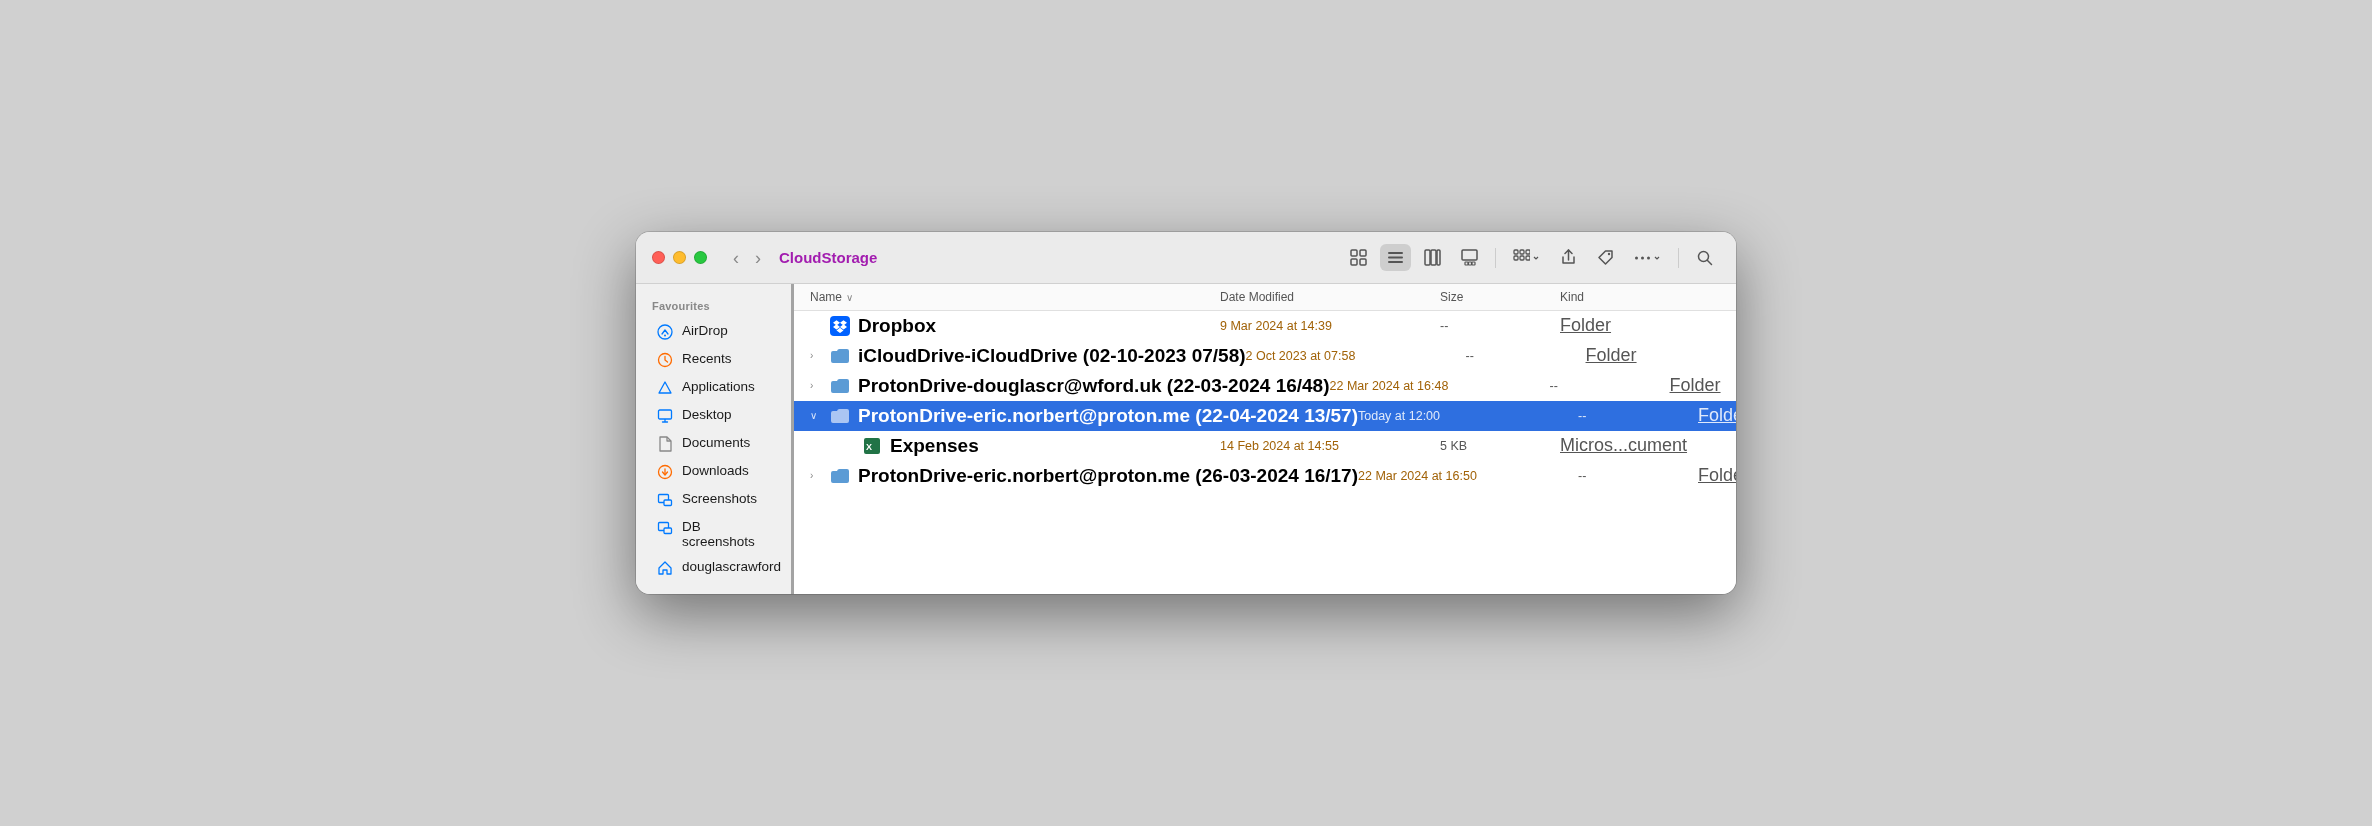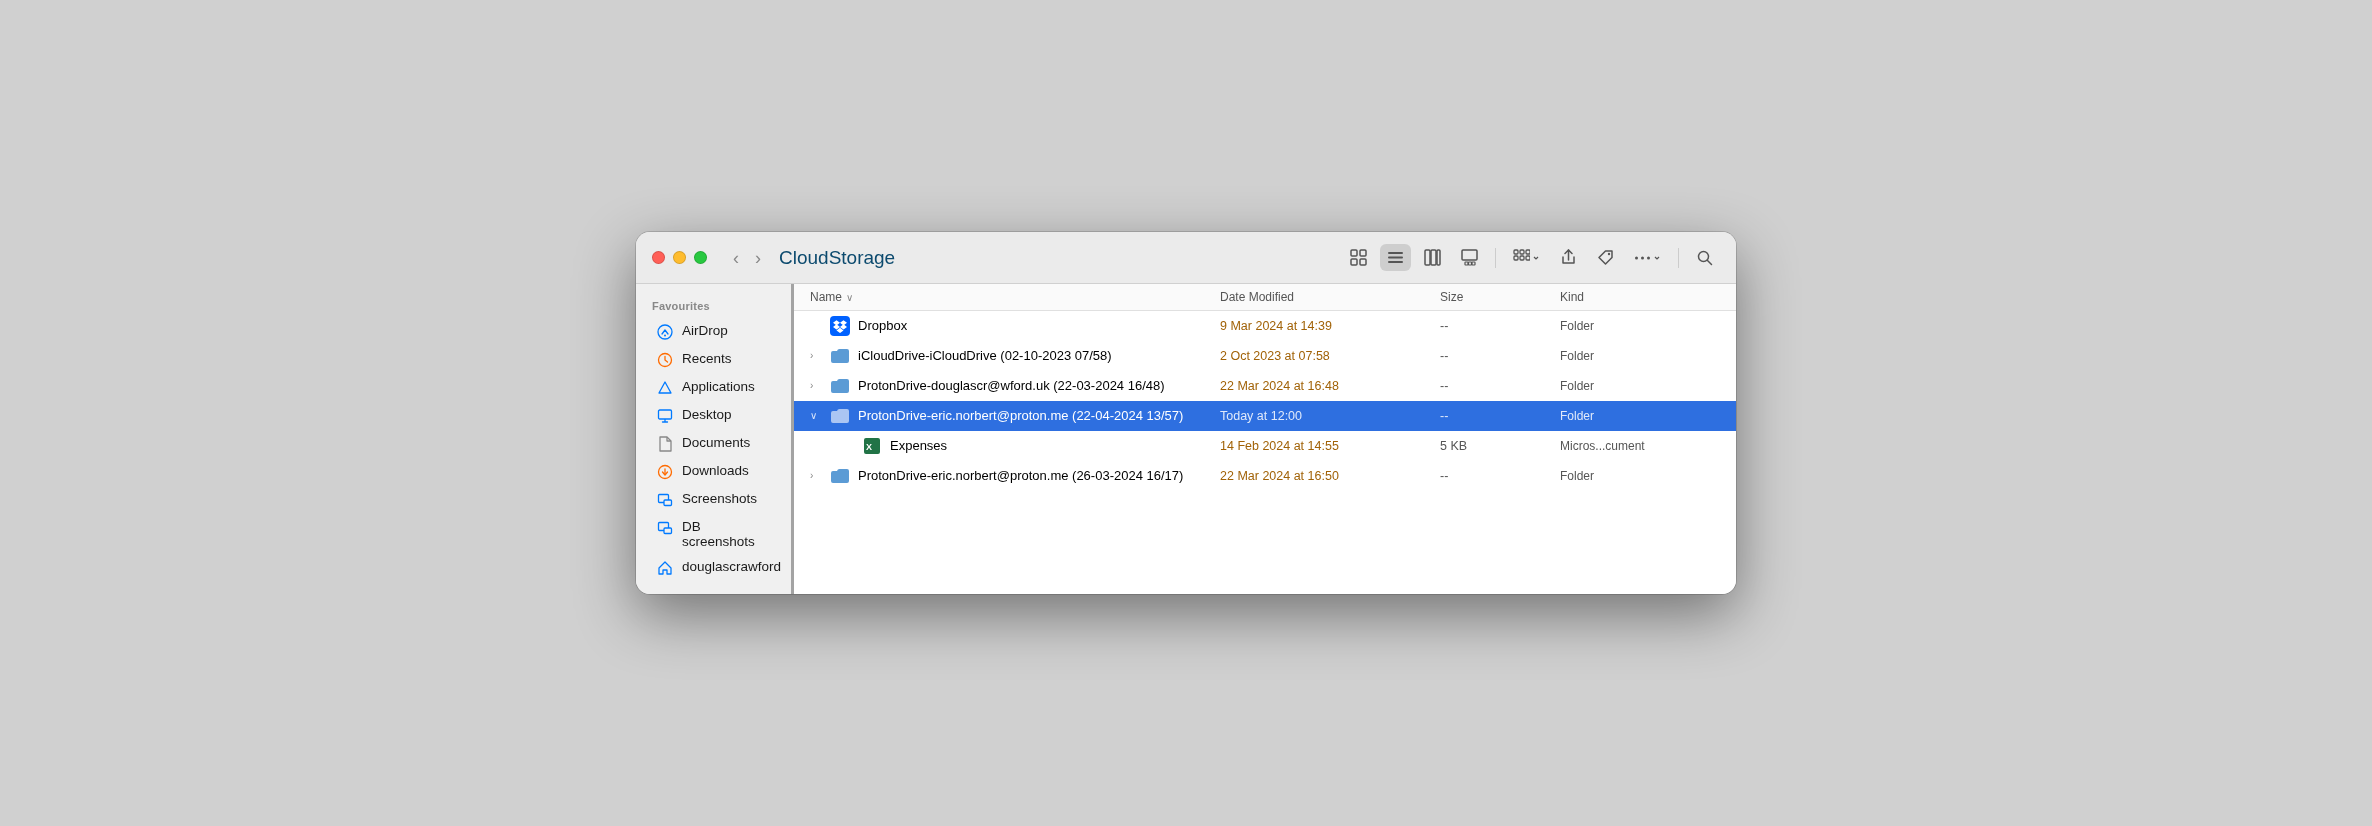--- a/index.html
+++ b/index.html
@@ -52,23 +52,23 @@
     .nav-btn {
       background: none;
       border: none;
       cursor: pointer;
       font-size: 18px;
       color: #888;
       padding: 4px 6px;
       line-height: 1;
     }
     .window-title {
-      font-size: 19px;
-      font-weight: 400;
-      color: #0c4a6e;
+      font-size: 15px;
+      font-weight: 700;
+      color: #a21caf;
       flex: 1;
     }
     .toolbar-right {
       display: flex;
       align-items: center;
       gap: 6px;
     }
     .toolbar-btn {
       background: none;
       border: none;
@@ -202,36 +202,38 @@
     .file-icon {
       width: 20px;
       height: 20px;
       display: flex;
       align-items: center;
       justify-content: center;
       font-size: 15px;
       flex-shrink: 0;
     }
     .file-name {
-      font-size: 13px;
+      font-size: 19px;
       white-space: nowrap;
       overflow: hidden;
       text-overflow: ellipsis;
+      font-weight: bold;
     }
     .file-date {
       font-size: 12.5px;
       color: #a16207;
     }
     .file-size {
       font-size: 12.5px;
       color: #555;
     }
     .file-kind {
-      font-size: 12px;
+      font-size: 18px;
       color: #555;
+      text-decoration: underline;
     }
     .indent-1 { padding-left: 32px; }
     .dropbox-icon {
       width: 20px;
       height: 20px;
       background: #0061ff;
       border-radius: 4px;
       display: flex;
       align-items: center;
       justify-content: center;

